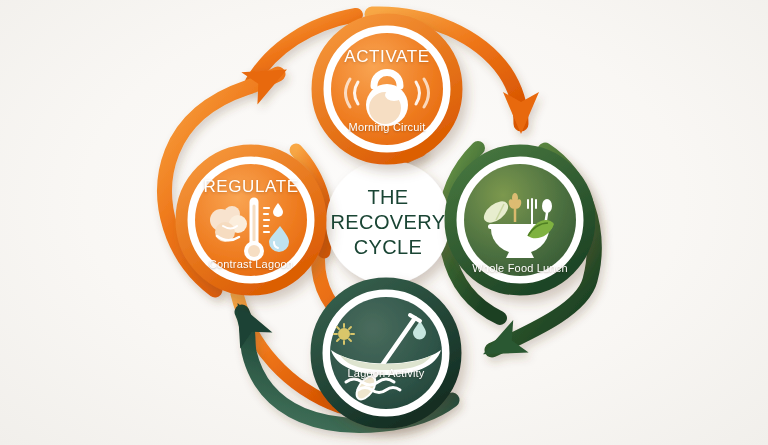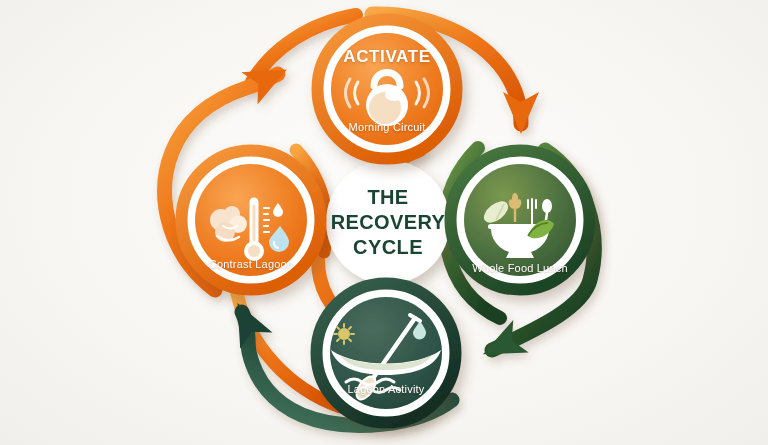--- a/index.html
+++ b/index.html
@@ -4,29 +4,29 @@
 <style>
   html,body{margin:0;padding:0;}
   .stage{
     position:relative;width:768px;height:445px;overflow:hidden;
     background:radial-gradient(ellipse at 50% 45%, #fdfcfb 0%, #f9f7f4 55%, #f1efeb 100%);
     font-family:"Liberation Sans", sans-serif;
   }
   .stage svg{position:absolute;left:0;top:0;}
   .lbl{position:absolute;text-align:center;transform:translateX(-50%);pointer-events:none;}
   .badge-title{
-    color:#ffffff;font-size:17px;font-weight:bold;letter-spacing:0.6px;
+    color:#ffffff;font-size:17px;font-weight:normal;letter-spacing:0.6px;
     text-shadow:0 1px 3px rgba(90,40,0,0.30);white-space:nowrap;
   }
   .badge-sub{
     color:#ffffff;font-size:11px;font-weight:normal;letter-spacing:0.2px;
     text-shadow:0 1px 2px rgba(60,30,0,0.35);white-space:nowrap;
   }
   .center-title{
-    color:#1A4534;font-size:20px;font-weight:bold;line-height:25px;
+    color:#1A4534;font-size:20px;font-weight:normal;line-height:25px;
     letter-spacing:0.4px;white-space:pre-line;
   }
 </style>
 </head>
 <body>
 
 <div class="stage">
 
 <svg width="768" height="445" viewBox="0 0 768 445">
   <defs>
@@ -209,21 +209,22 @@
       </g>
     </g>
   </g>
 </svg>
 
 <div class="lbl badge-title" style="left:387px;top:47px">ACTIVATE</div>
 <div class="lbl badge-sub" style="left:387px;top:121px">Morning Circuit</div>
 
 <div class="lbl badge-sub" style="left:520px;top:262px">Whole Food Lunch</div>
 
-<div class="lbl badge-sub" style="left:386px;top:383px">Lagoon Activity</div>
-
+<div class="lbl badge-sub" style="left:386px;top:367px">Lagoon Activity</div>
+
+<div class="lbl badge-title" style="left:251px;top:177px">REGULATE</div>
 <div class="lbl badge-sub" style="left:251px;top:258px">Contrast Lagoon</div>
 
 <div class="lbl center-title" style="left:388px;top:185px">THE
 RECOVERY
 CYCLE</div>
 
 </div>
 
 </body></html>

